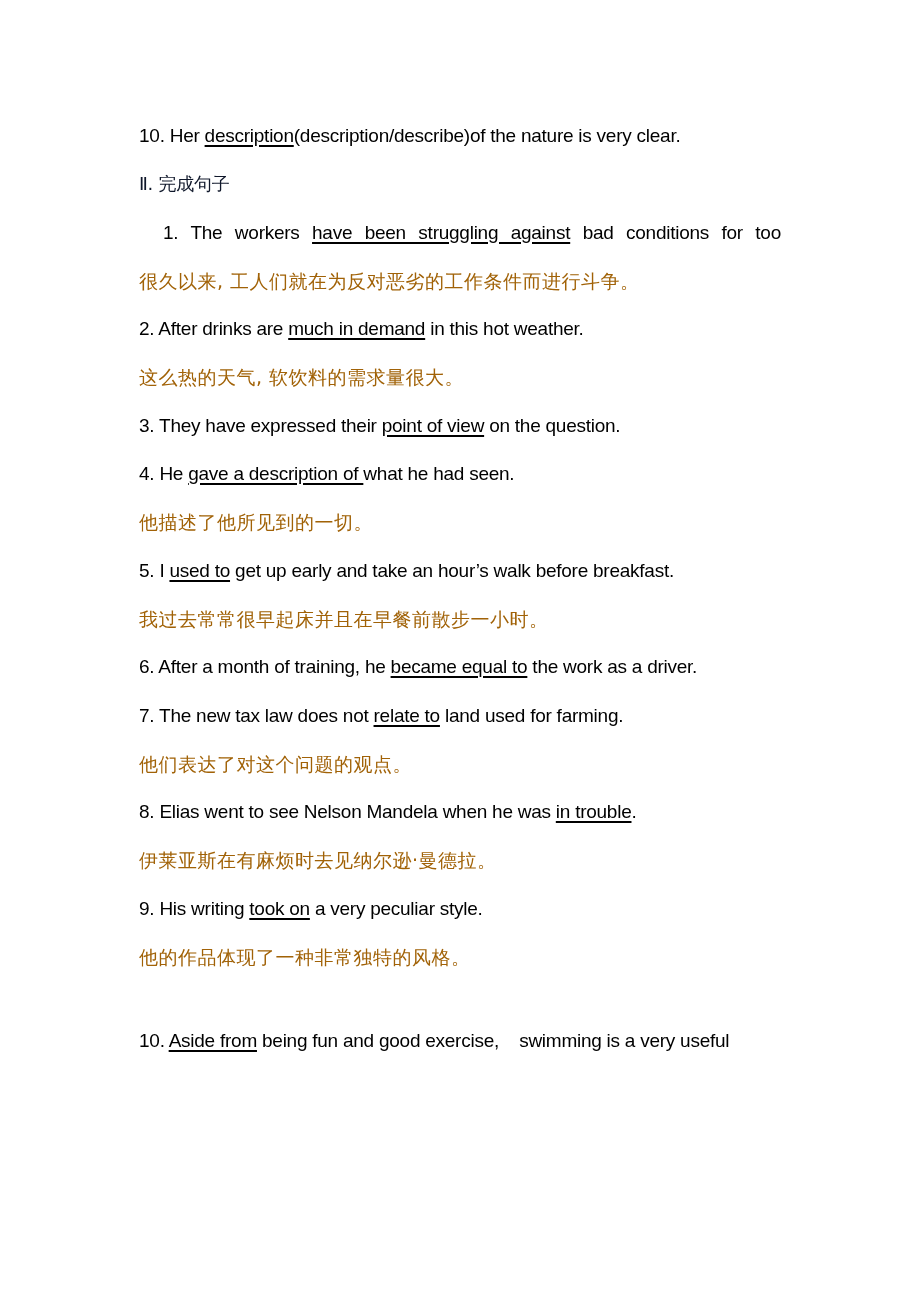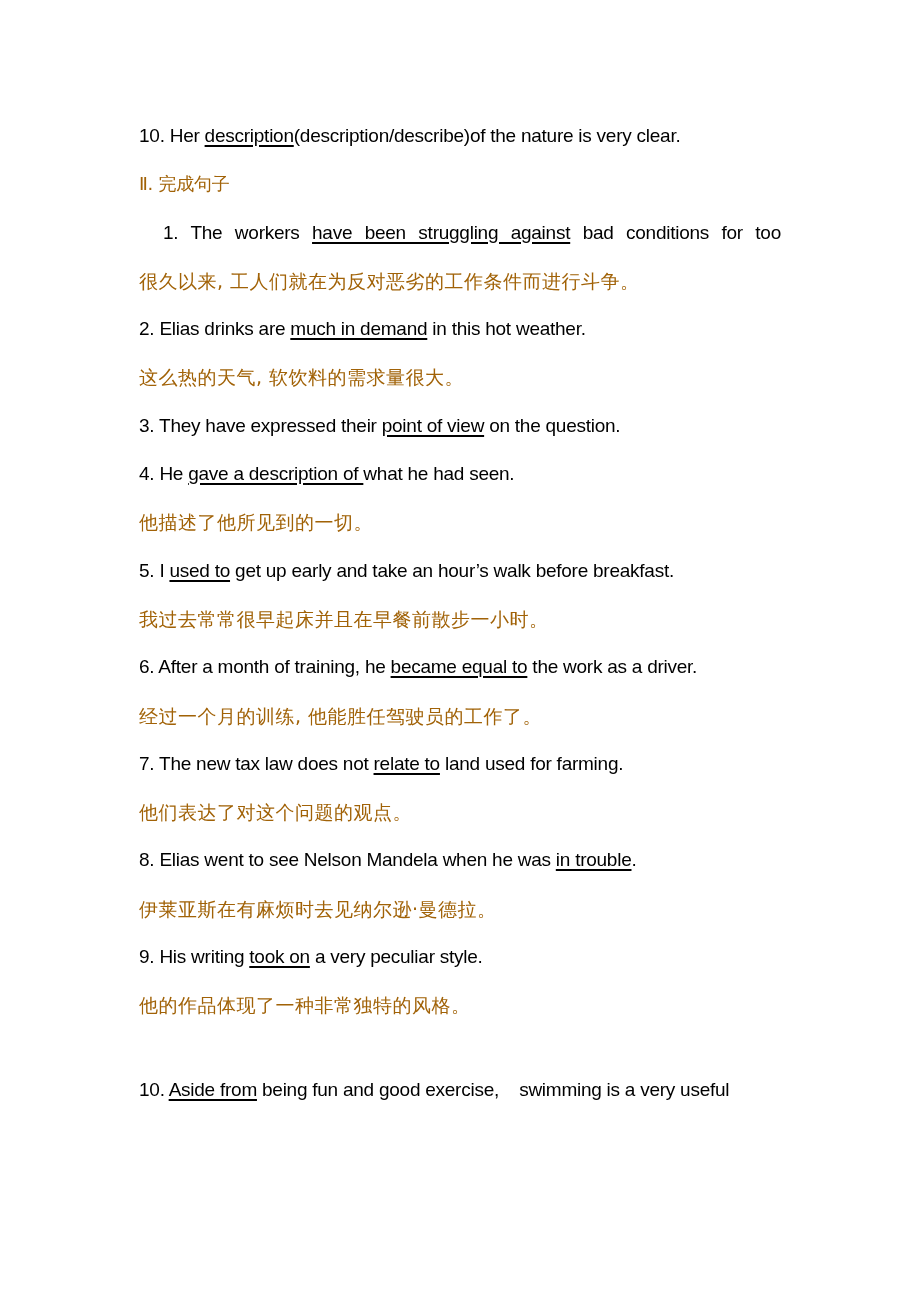--- a/index.html
+++ b/index.html
@@ -3,61 +3,60 @@
   <meta charset="utf-8">
   <style>
     html, body { margin: 0; padding: 0; background: #ffffff; }
     body { width: 920px; height: 1302px; position: relative; overflow: hidden;
            font-family: "Liberation Sans", "DejaVu Sans", sans-serif; color: #000; }
     .page { position: absolute; left: 139px; top: 118px; width: 642px; }
     .line { height: 48.3px; line-height: 36px; font-size: 19px; white-space: nowrap; letter-spacing: -0.25px; }
     .line.cn { font-family: "DejaVu Sans", sans-serif; font-size: 19px; letter-spacing: 0.5px; color: #a16207; }
     .line.just { text-align: justify; text-align-last: justify; white-space: normal; word-spacing: 2px; margin-left: 24px; }
     .ans { font-weight: normal; text-decoration: underline; text-decoration-thickness: 1.5px; text-underline-offset: 3px; }
-    .heading { font-family: "DejaVu Sans", sans-serif; font-size: 18px; color: #a16207; }
+    .heading { font-family: "DejaVu Sans", sans-serif; font-size: 18px; color: #0f172a; }
   </style>
 </head>
 <body>
 
 <div class="page">
 
   <div class="line">
     <span>10.</span><span> Her </span><span class="ans">description</span><span>(description/describe)of the nature is very clear.</span>
   </div>
 
   <div class="line heading">Ⅱ. 完成句子</div>
 
   <div class="line just">
     <span>1.</span><span> The workers </span><span class="ans">have been struggling against</span><span> bad conditions for too</span>
   </div>
   <div class="line cn">很久以来, 工人们就在为反对恶劣的工作条件而进行斗争。</div>
 
   <div class="line">
-    <span>2.</span><span> Elias drinks are </span><span class="ans">much in demand</span><span> in this hot weather.</span>
+    <span>2.</span><span> After drinks are </span><span class="ans">much in demand</span><span> in this hot weather.</span>
   </div>
   <div class="line cn">这么热的天气, 软饮料的需求量很大。</div>
 
   <div class="line">
     <span>3.</span><span> They have expressed their </span><span class="ans">point of view</span><span> on the question.</span>
   </div>
 
   <div class="line">
     <span>4.</span><span> He </span><span class="ans" style="white-space:pre">gave a description of </span><span>what he had seen.</span>
   </div>
   <div class="line cn">他描述了他所见到的一切。</div>
 
   <div class="line">
     <span>5.</span><span> I </span><span class="ans">used to</span><span> get up early and take an hour’s walk before breakfast.</span>
   </div>
   <div class="line cn">我过去常常很早起床并且在早餐前散步一小时。</div>
 
   <div class="line">
     <span>6.</span><span> After a month of training, he </span><span class="ans">became equal to</span><span> the work as a driver.</span>
   </div>
-  <div class="line cn">经过一个月的训练, 他能胜任驾驶员的工作了。</div>
 
   <div class="line">
     <span>7.</span><span> The new tax law does not </span><span class="ans">relate to</span><span> land used for farming.</span>
   </div>
   <div class="line cn">他们表达了对这个问题的观点。</div>
 
   <div class="line">
     <span>8.</span><span> Elias went to see Nelson Mandela when he was </span><span class="ans">in trouble</span><span>.</span>
   </div>
   <div class="line cn">伊莱亚斯在有麻烦时去见纳尔逊·曼德拉。</div>

